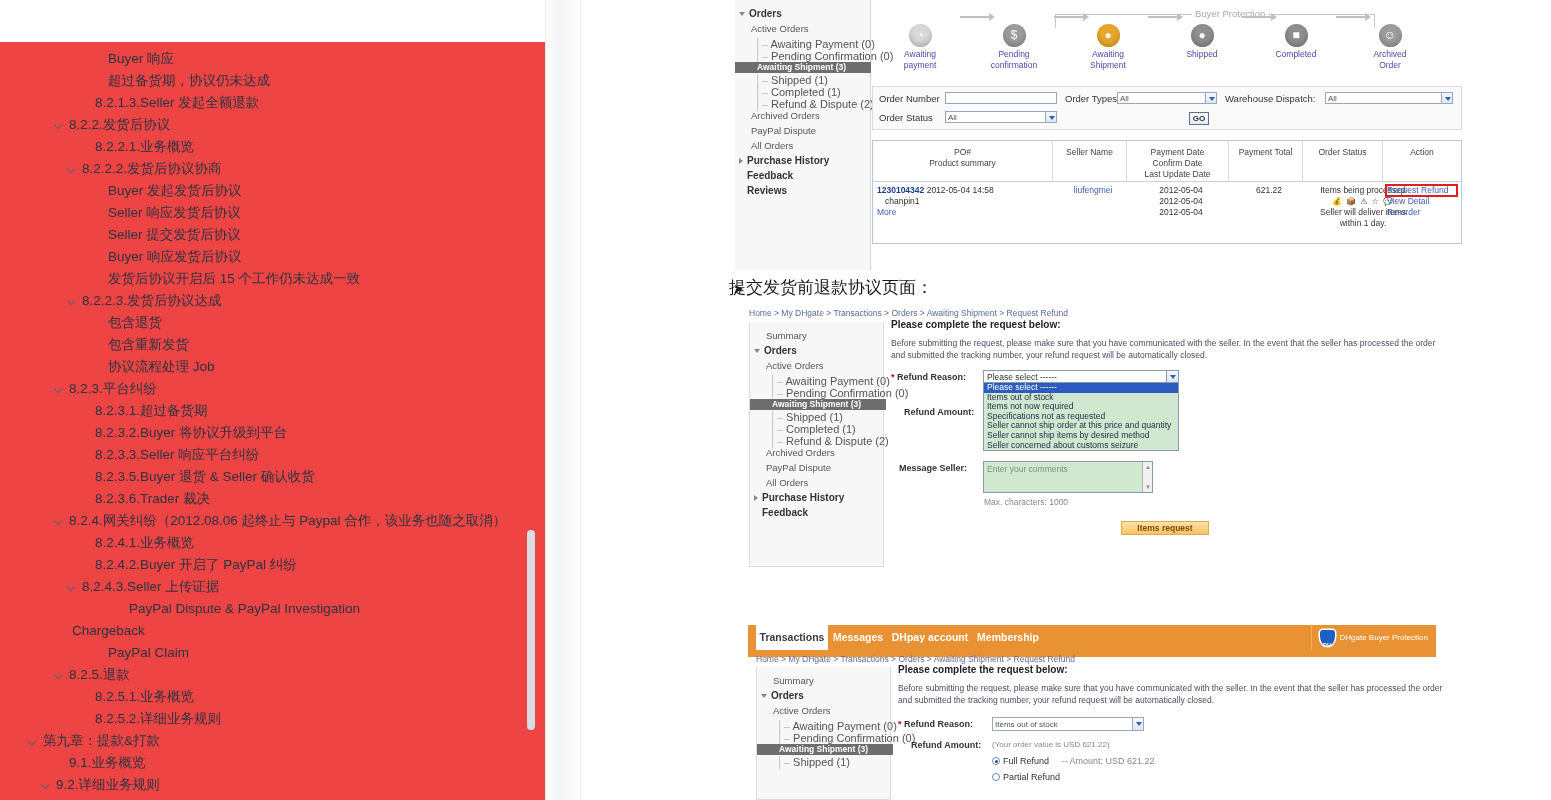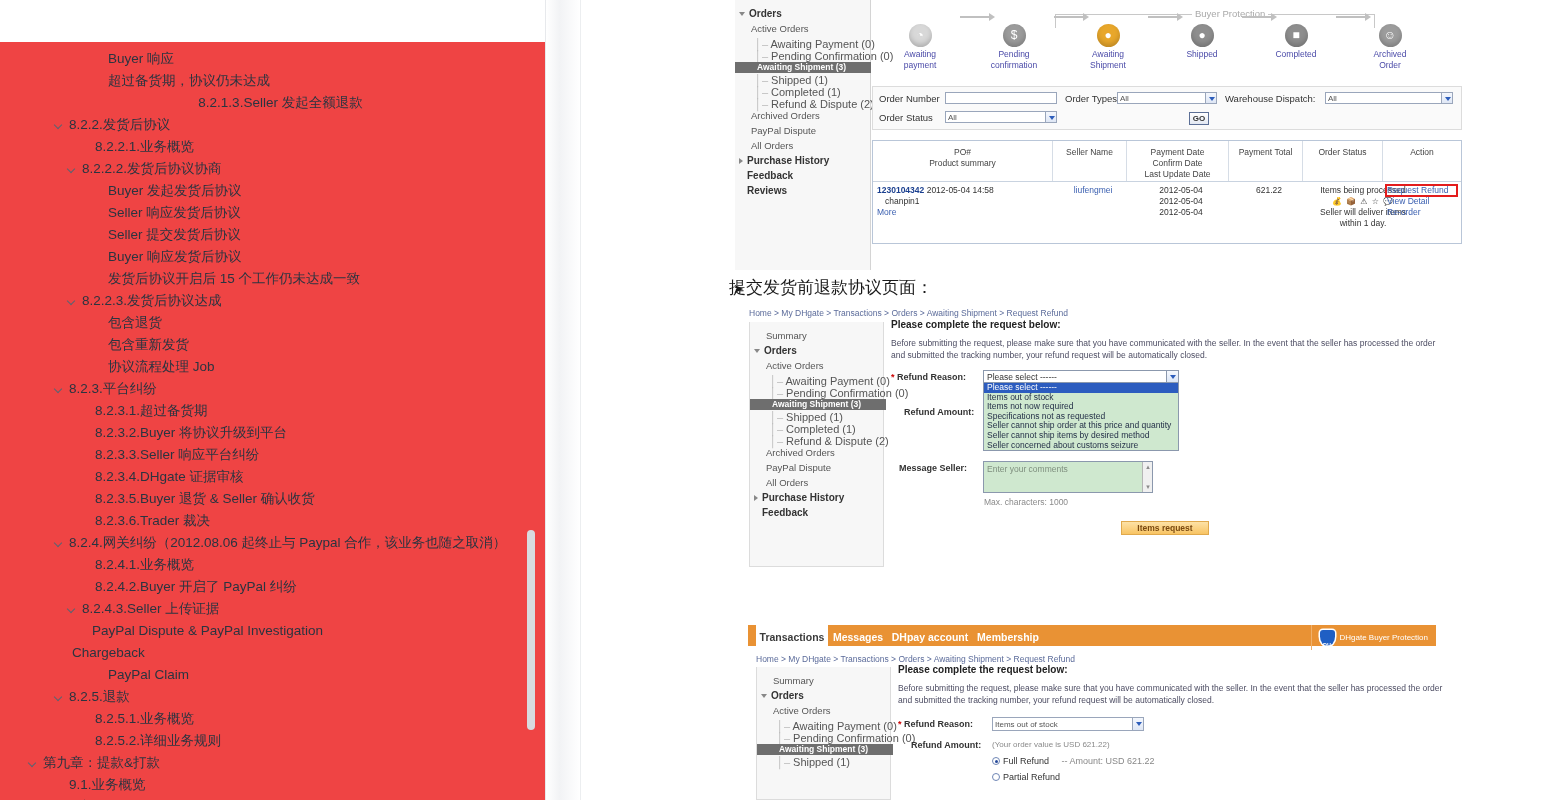--- a/index.html
+++ b/index.html
@@ -266,21 +266,21 @@
     color:#7a4a11; font-size:8.5px; font-weight:bold;
     text-align:center; line-height:13px;
   }
 
   
   #shot-tabs {
     position:absolute; left:167px; top:625px; width:688px; height:175px;
     background:#ffffff; font-size:9px; color:#333;
   }
   #tabbar {
-    position:absolute; left:0; top:0; width:688px; height:21px;
+    position:absolute; left:0; top:0; width:688px; height:32px;
     background:#e99234;
   }
   .tab {
     position:absolute; top:0; height:25px;
     font-size:10.5px; color:#ffffff; font-weight:bold;
     line-height:25px; text-align:center; white-space:nowrap;
   }
   .tab.active { background:#ffffff; color:#3b3b3b; }
   #bp-badge {
     position:absolute; right:0; top:0; height:25px;
@@ -320,21 +320,21 @@
 <div id="outline-pane">
   <div id="outline-list">
       <div class="tree-row" style="padding-left: 92px;">
         <span class="tree-caret"></span>
         <span class="tree-label">Buyer 响应</span>
       </div>
       <div class="tree-row" style="padding-left: 92px;">
         <span class="tree-caret"></span>
         <span class="tree-label">超过备货期，协议仍未达成</span>
       </div>
-      <div class="tree-row" style=" justify-content: center;">
+      <div class="tree-row" style="padding-left: 79px;">
         <span class="tree-caret"></span>
         <span class="tree-label">8.2.1.3.Seller 发起全额退款</span>
       </div>
       <div class="tree-row" style="padding-left: 53px;">
         <span class="tree-caret has"></span>
         <span class="tree-label">8.2.2.发货后协议</span>
       </div>
       <div class="tree-row" style="padding-left: 79px;">
         <span class="tree-caret"></span>
         <span class="tree-label">8.2.2.1.业务概览</span>
@@ -390,24 +390,20 @@
       <div class="tree-row" style="padding-left: 79px;">
         <span class="tree-caret"></span>
         <span class="tree-label">8.2.3.2.Buyer 将协议升级到平台</span>
       </div>
       <div class="tree-row" style="padding-left: 79px;">
         <span class="tree-caret"></span>
         <span class="tree-label">8.2.3.3.Seller 响应平台纠纷</span>
       </div>
       <div class="tree-row" style="padding-left: 79px;">
         <span class="tree-caret"></span>
-        <span class="tree-label">8.2.3.4.DHgate 证据审核</span>
-      </div>
-      <div class="tree-row" style="padding-left: 79px;">
-        <span class="tree-caret"></span>
         <span class="tree-label">8.2.3.5.Buyer 退货 &amp; Seller 确认收货</span>
       </div>
       <div class="tree-row" style="padding-left: 79px;">
         <span class="tree-caret"></span>
         <span class="tree-label">8.2.3.6.Trader 裁决</span>
       </div>
       <div class="tree-row" style="padding-left: 53px;">
         <span class="tree-caret has"></span>
         <span class="tree-label">8.2.4.网关纠纷（2012.08.06 起终止与 Paypal 合作，该业务也随之取消）</span>
       </div>
@@ -416,21 +412,21 @@
         <span class="tree-label">8.2.4.1.业务概览</span>
       </div>
       <div class="tree-row" style="padding-left: 79px;">
         <span class="tree-caret"></span>
         <span class="tree-label">8.2.4.2.Buyer 开启了 PayPal 纠纷</span>
       </div>
       <div class="tree-row" style="padding-left: 66px;">
         <span class="tree-caret has"></span>
         <span class="tree-label">8.2.4.3.Seller 上传证据</span>
       </div>
-      <div class="tree-row" style="padding-left: 76px;">
+      <div class="tree-row" style="padding-left: 113px;">
         <span class="tree-caret"></span>
         <span class="tree-label">PayPal Dispute &amp; PayPal Investigation</span>
       </div>
       <div class="tree-row" style="padding-left: 56px;">
         <span class="tree-caret"></span>
         <span class="tree-label">Chargeback</span>
       </div>
       <div class="tree-row" style="padding-left: 92px;">
         <span class="tree-caret"></span>
         <span class="tree-label">PayPal Claim</span>

